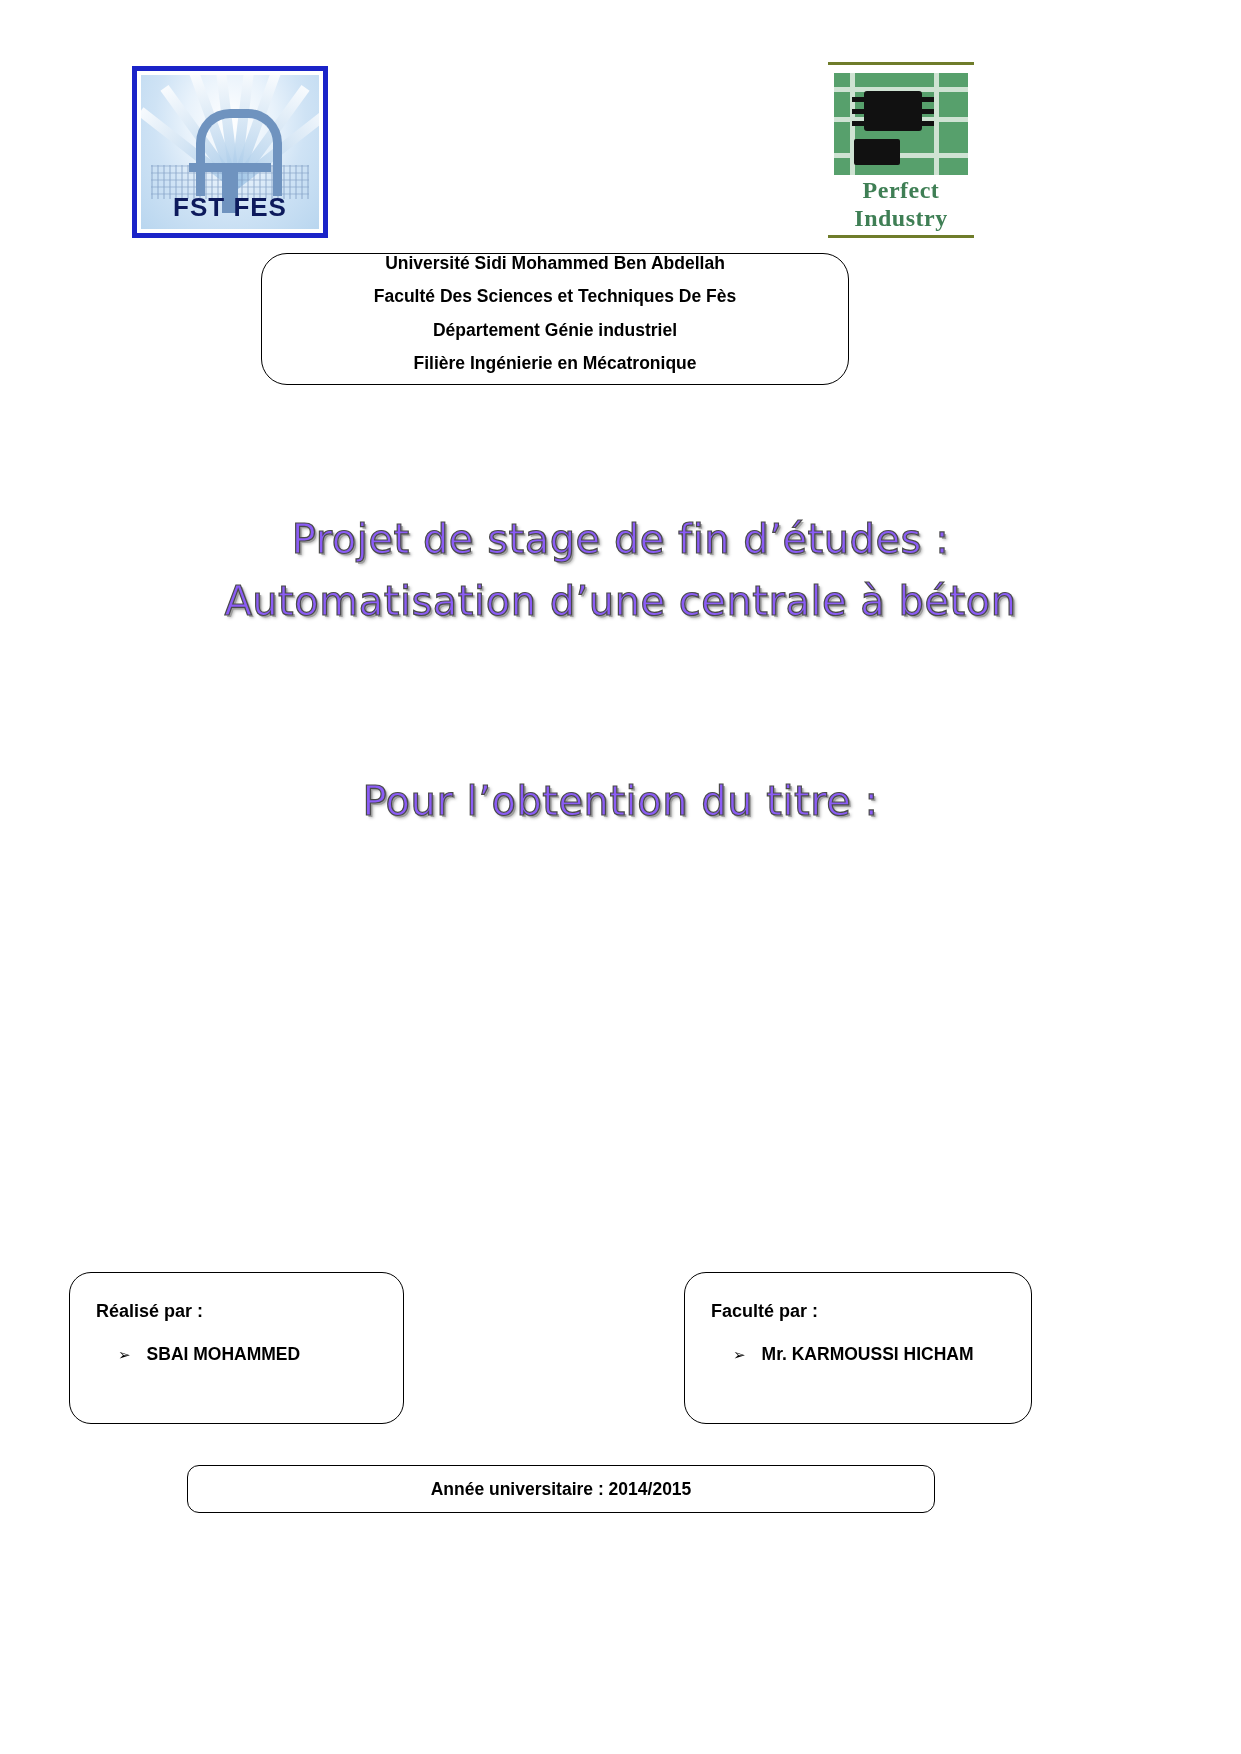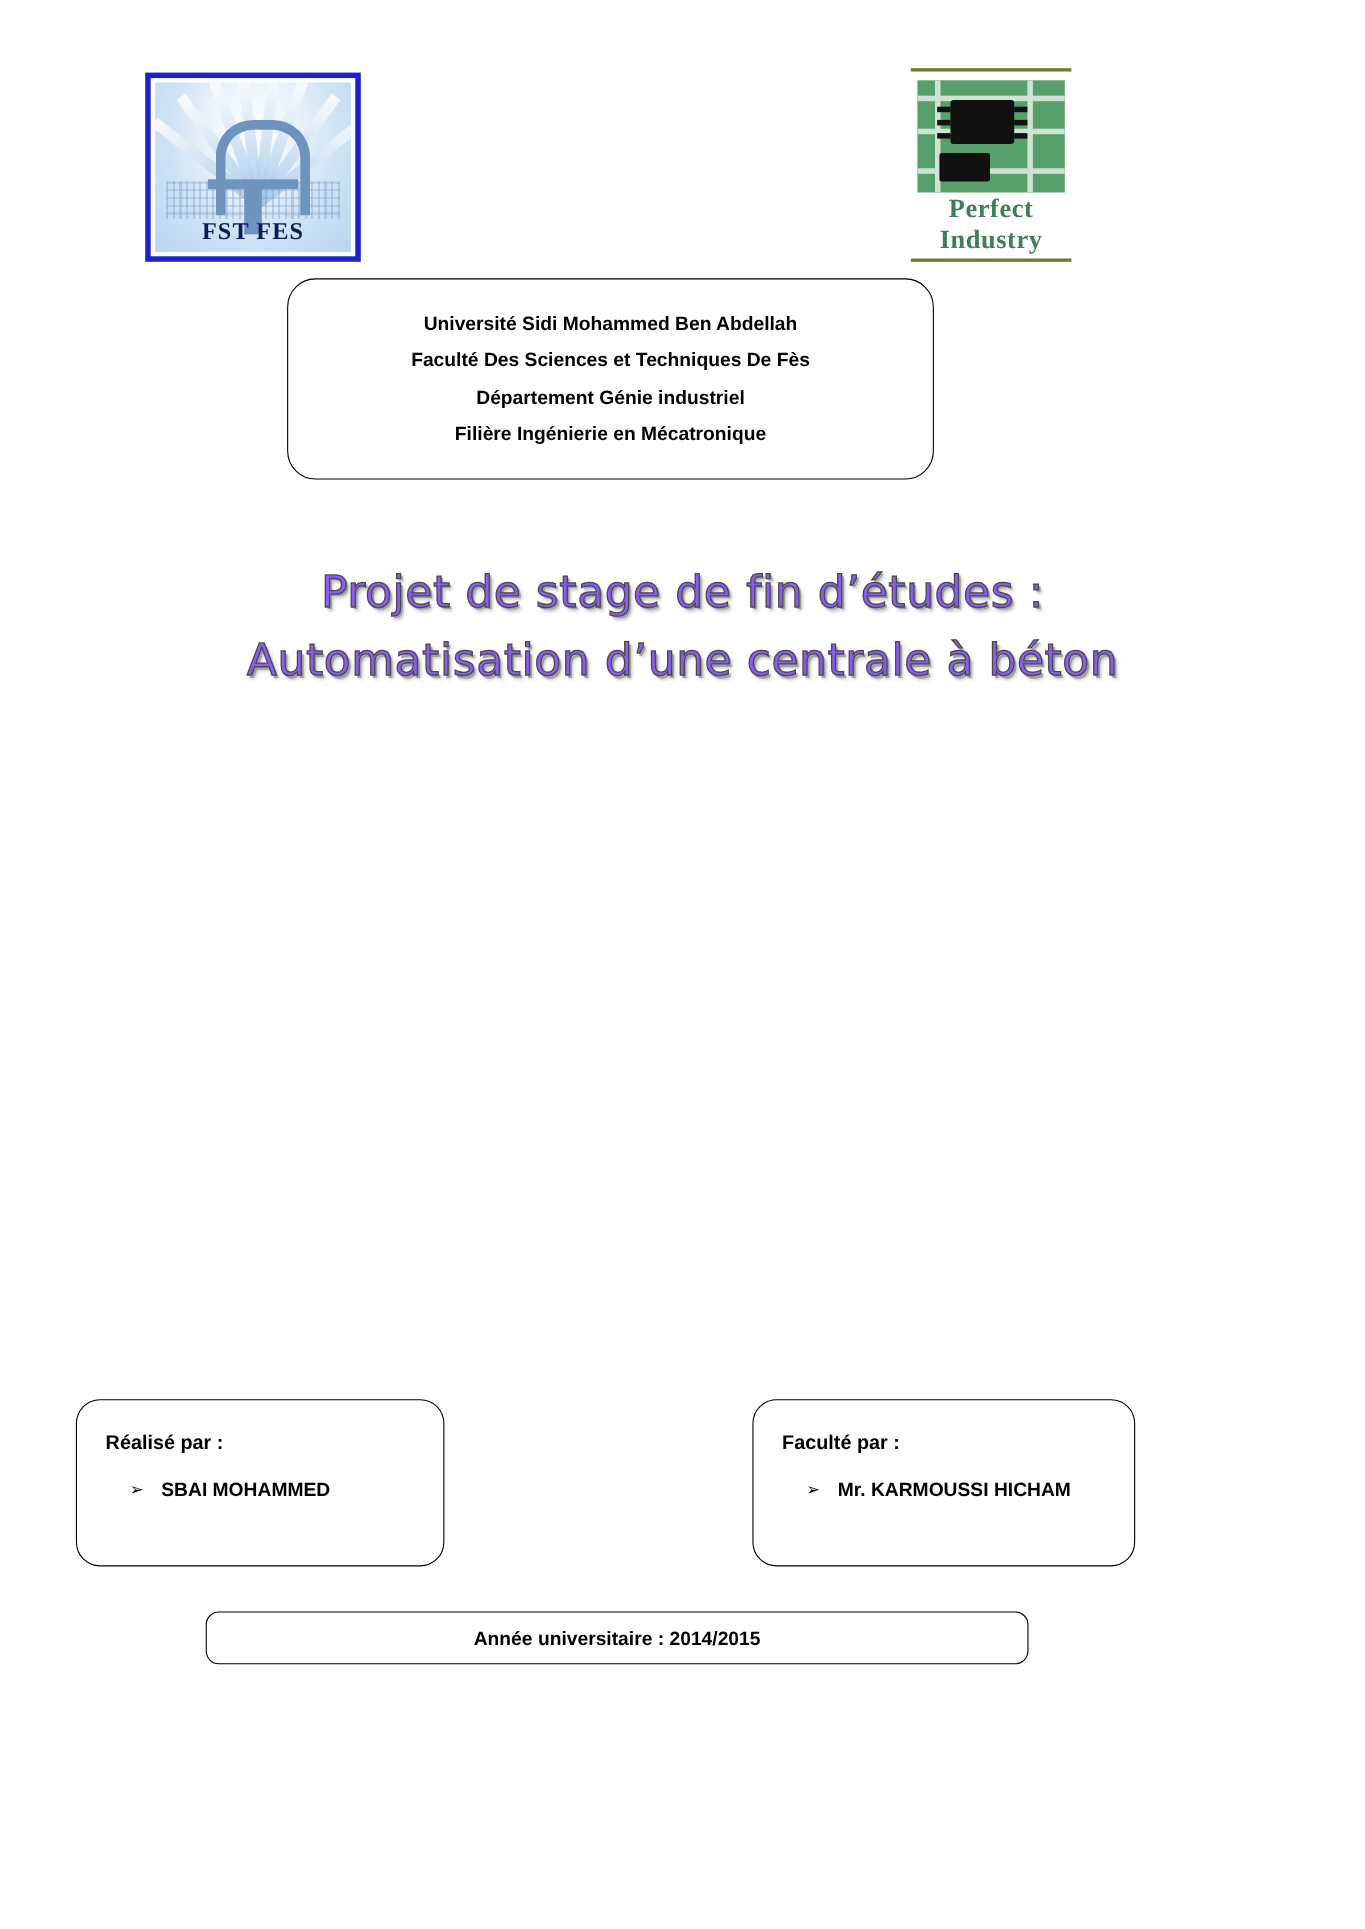--- a/index.html
+++ b/index.html
@@ -84,24 +84,24 @@
       repeating-linear-gradient(to right, rgba(120,150,190,.45) 0 2px, transparent 2px 6px),
       repeating-linear-gradient(to bottom, rgba(120,150,190,.35) 0 2px, transparent 2px 7px);
     opacity: .8;
   }
   .fst-label {
     position: absolute;
     left: 0; right: 0;
     bottom: 6px;
     text-align: center;
     font-weight: bold;
-    font-size: 22px;
+    font-size: 26px;
     letter-spacing: 1px;
     color: #0d1a5c;
-    font-family: Liberation Serif, serif;
+    font-family: Liberation Sans, sans-serif;
   }
 
   .logo-perfect {
     position: absolute;
     left: 828px;
     top: 62px;
     width: 146px;
     height: 176px;
     background: #ffffff;
     border-top: 3px solid #6f7c2a;
@@ -157,27 +157,26 @@
   }
   .pi-text1 { top: 112px; }
   .pi-text2 { top: 140px; }
 
   
   .header-box {
     position: absolute;
     left: 261px;
     top: 253px;
     width: 588px;
-    height: 183px;
+    height: 132px;
     border: 1.5px solid #000;
     border-radius: 26px;
     box-sizing: border-box;
     display: flex;
     flex-direction: column;
-    justify-content: center;
     align-items: center;
     gap: 14px;
   }
   .header-box div {
     font-size: 17.5px;
     font-weight: bold;
     text-align: center;
     line-height: 1.1;
   }
 
@@ -310,20 +309,21 @@
   <div>Département Génie industriel</div>
   <div>Filière  Ingénierie en Mécatronique</div>
 </div>
 
 <div class="title-block" id="title-1">
   <div class="title-line">Projet de stage de fin d’études :</div>
   <div class="title-line">Automatisation d’une centrale à béton</div>
 </div>
 
 <div class="title-block" id="title-2">
+  <div class="title-line">Pour l’obtention du titre :</div>
 </div>
 
 <div class="person-box" id="box-realise">
   <div class="person-title">Réalisé par :</div>
   <div class="person-row">
     <span class="bullet-arrow">➢</span>
     <span class="person-name">SBAI MOHAMMED</span>
   </div>
 </div>
 

